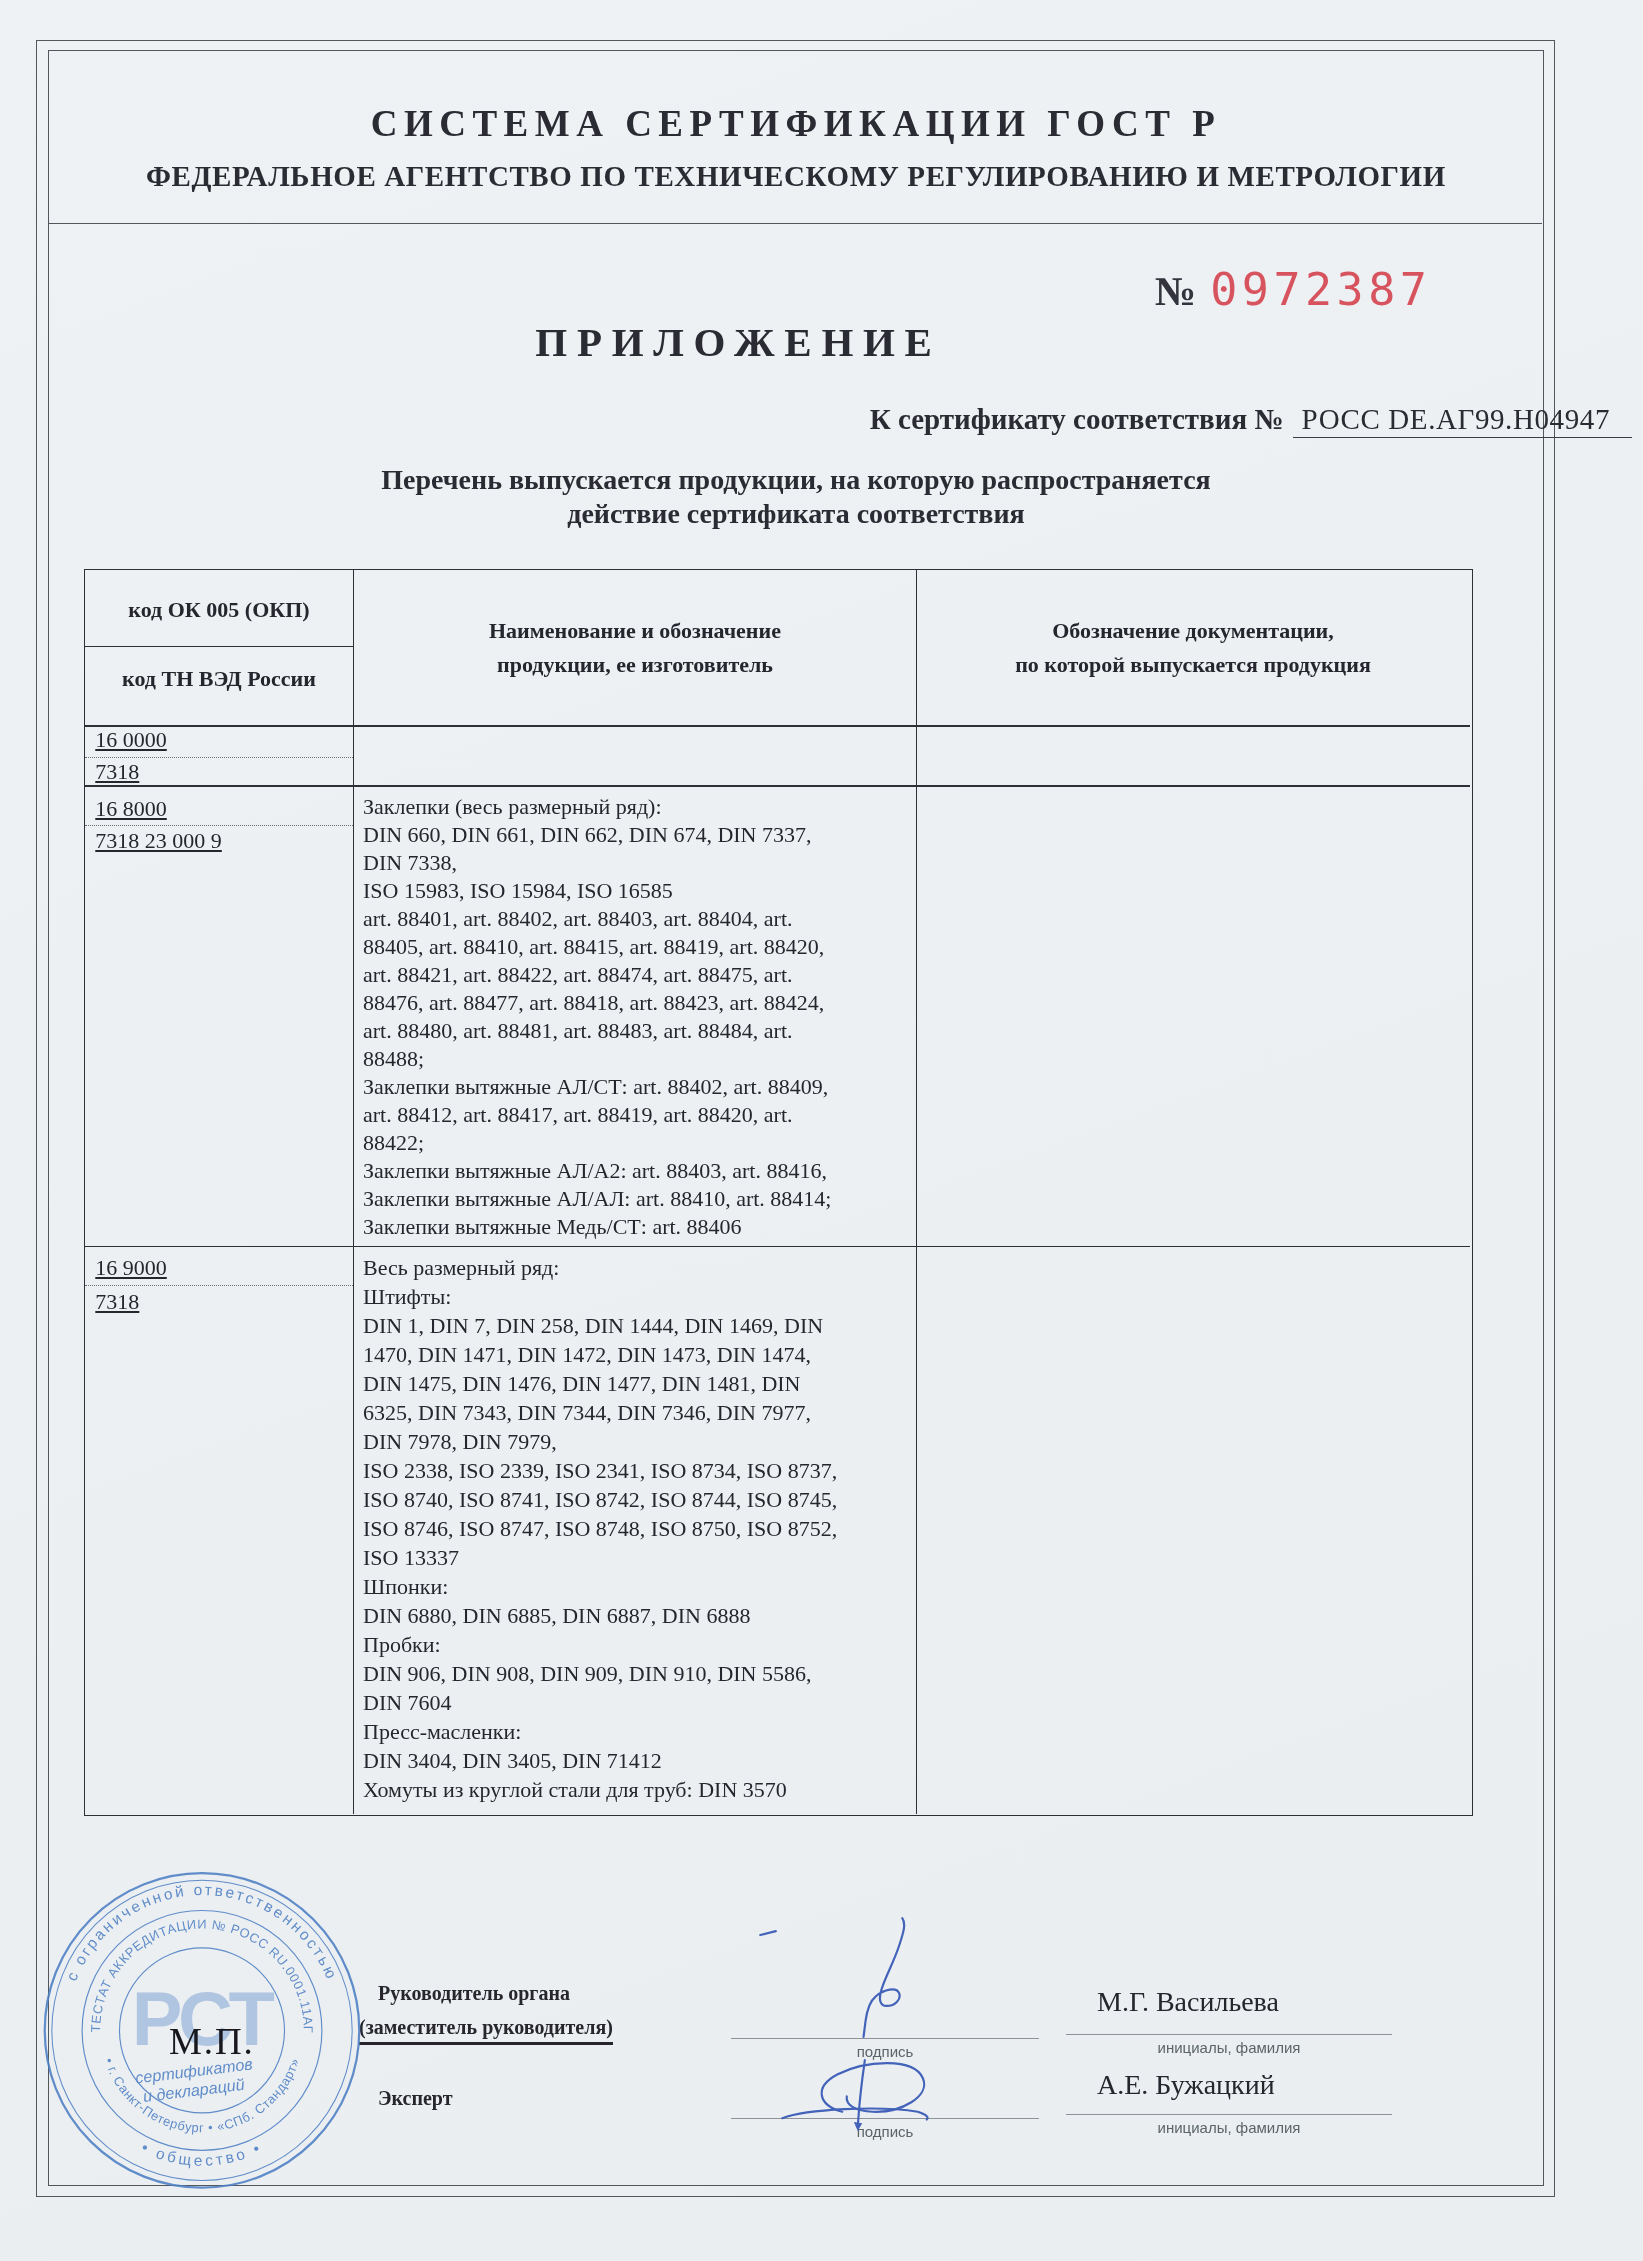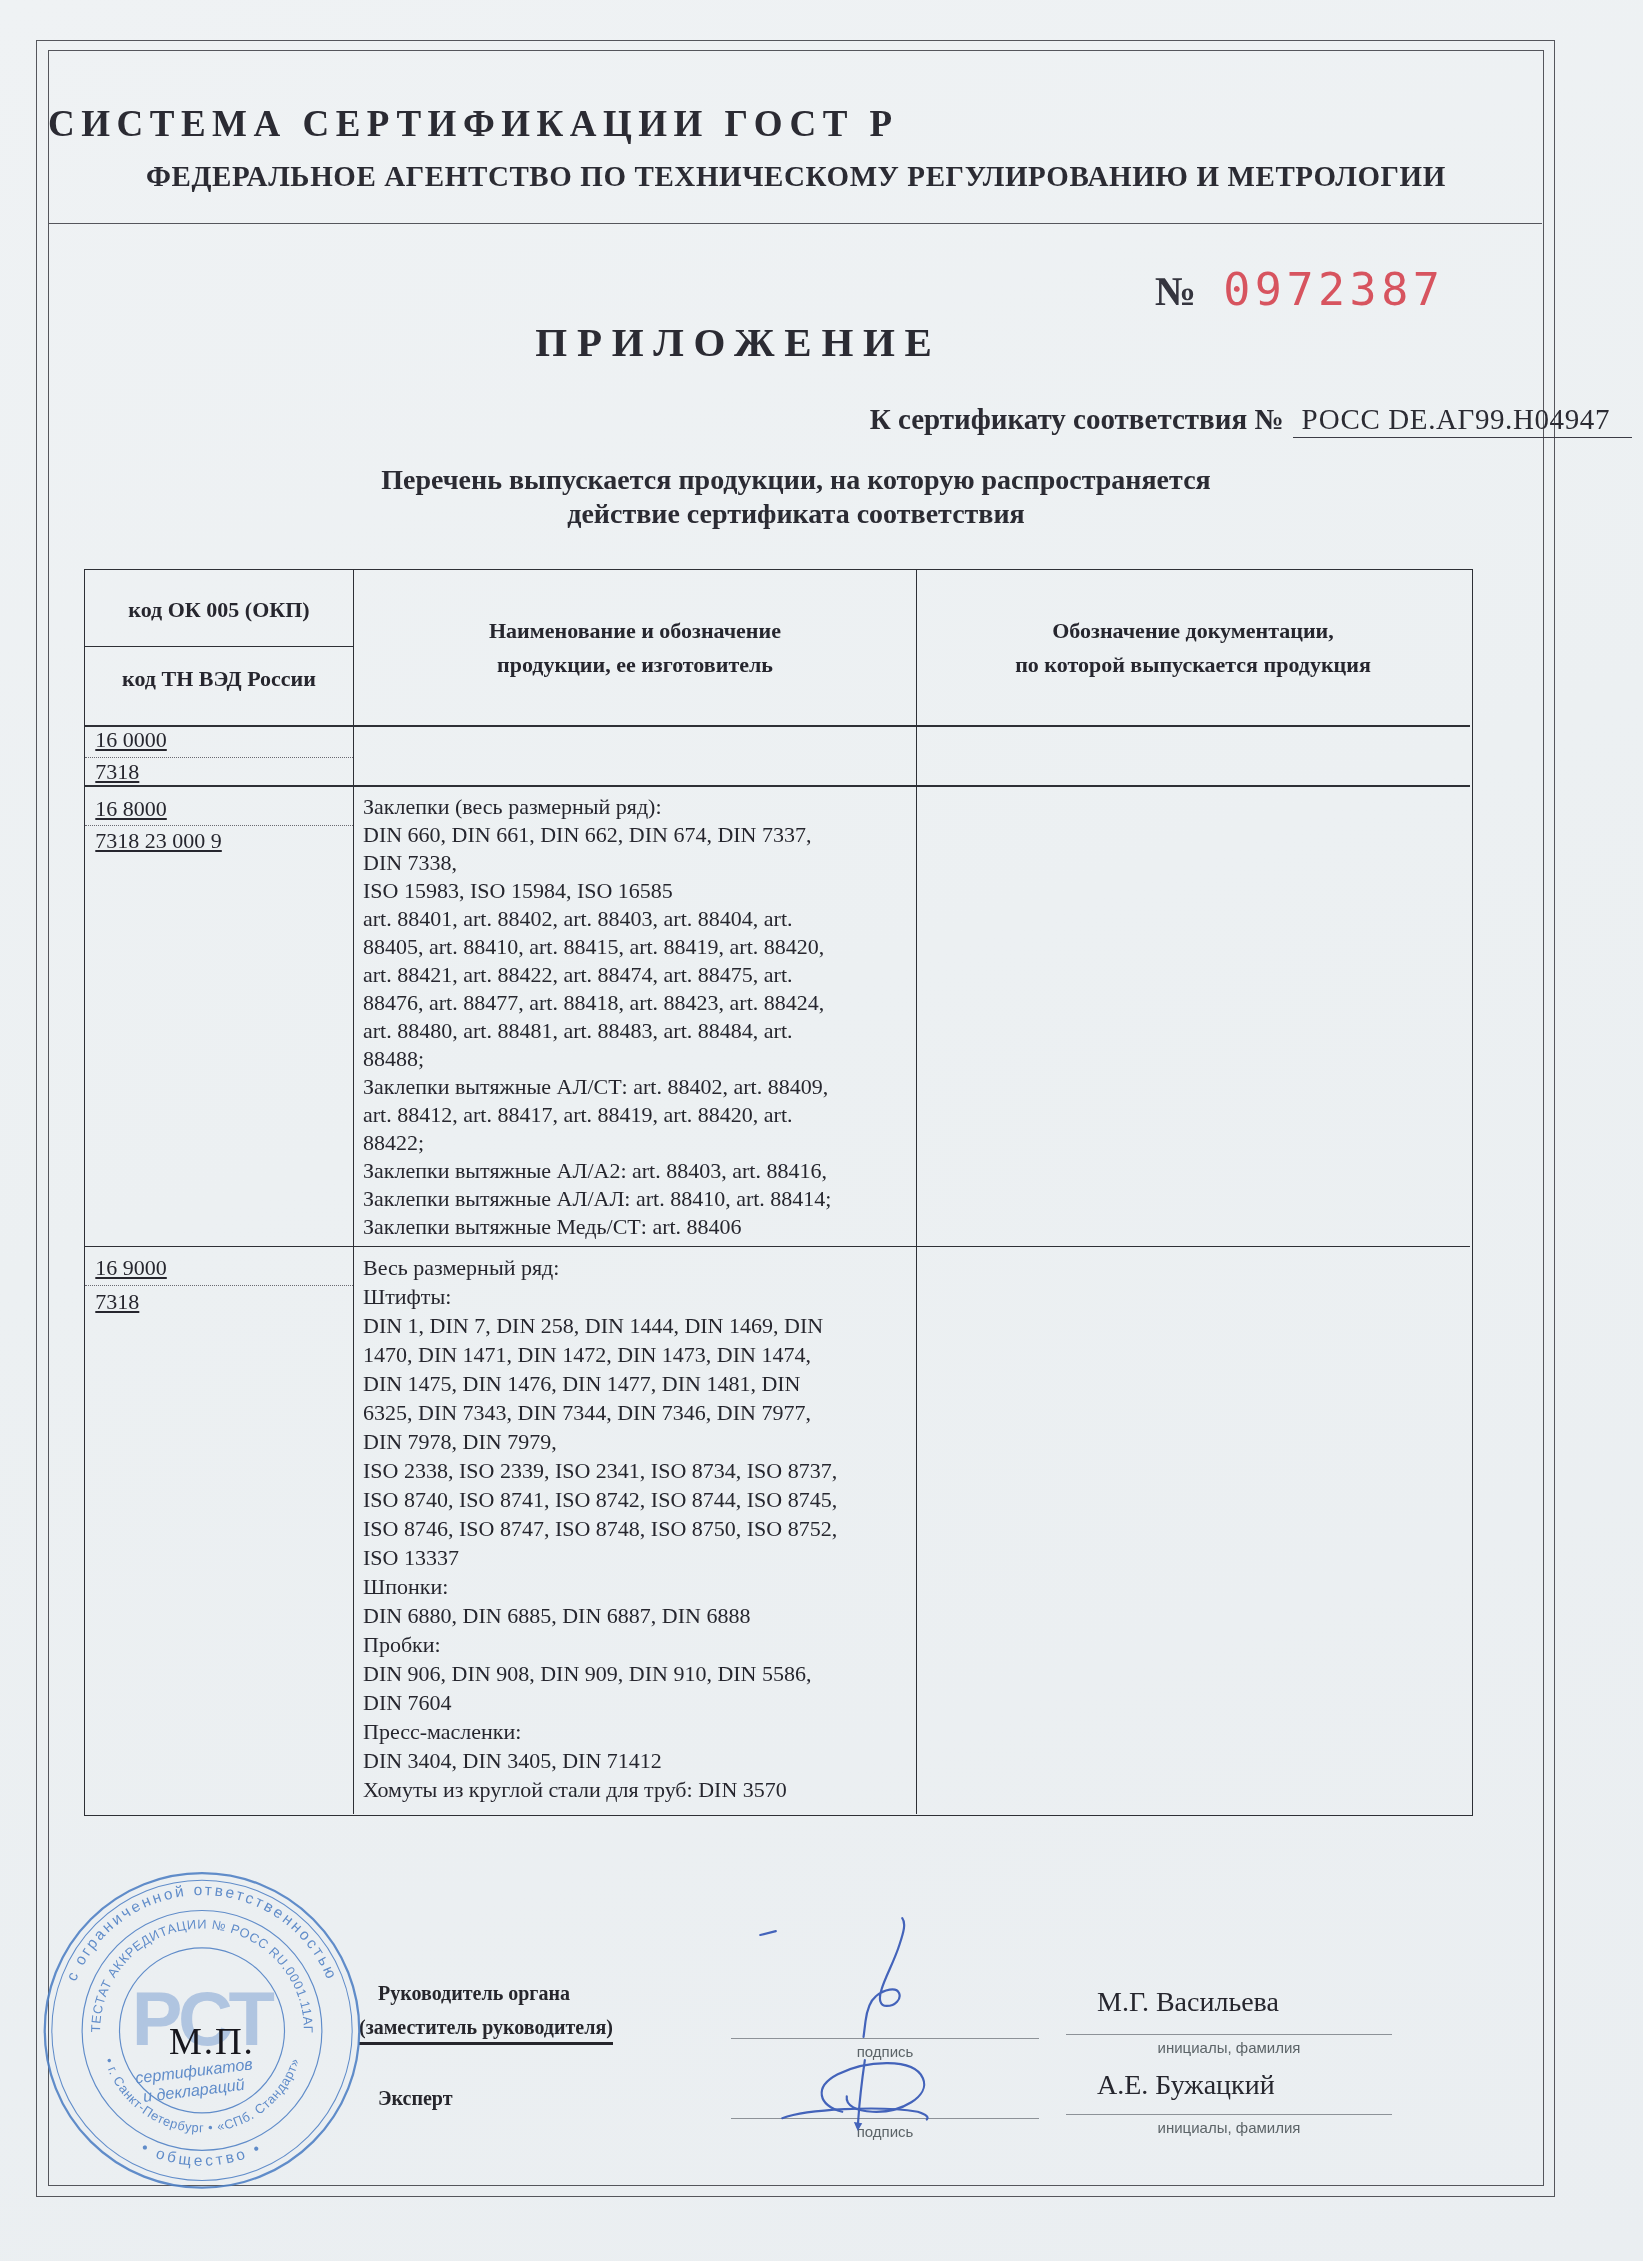--- a/index.html
+++ b/index.html
@@ -5,28 +5,28 @@
   html,body{margin:0;padding:0;background:#e7ebee;}
   .page{
     position:relative;width:1643px;height:2261px;
     background:linear-gradient(160deg,#eff2f4 0%,#ecf0f2 45%,#eaeef1 100%);
     font-family:"Liberation Serif", serif;color:#26262e;overflow:hidden;
   }
   .frame{position:absolute;box-sizing:border-box;}
   .frame.outer{left:36px;top:40px;width:1519px;height:2157px;border:1.9px solid #55565c;}
   .frame.inner{left:48px;top:50px;width:1496px;height:2136px;border:1.3px solid #55565c;}
   .hline{position:absolute;background:#55565c;}
-  .hdr1{position:absolute;left:48px;top:102px;width:1496px;text-align:left;
+  .hdr1{position:absolute;left:48px;top:102px;width:1496px;text-align:center;
         font-size:37px;font-weight:700;letter-spacing:6.5px;color:#2b2b33;}
   .hdr2{position:absolute;left:48px;top:160px;width:1496px;text-align:center;
         font-size:29px;font-weight:700;letter-spacing:0.6px;color:#2b2b33;}
   .serial{position:absolute;left:1155px;top:263px;white-space:nowrap;}
   .serial-prefix{font-size:41px;font-weight:700;color:#34343e;vertical-align:baseline;}
   .serial-digits{font-family:"DejaVu Sans Mono", monospace;font-size:45px;color:#d7545f;
-                 letter-spacing:4.5px;margin-left:27px;vertical-align:baseline;}
+                 letter-spacing:4.5px;margin-left:14px;vertical-align:baseline;}
   .title{position:absolute;left:48px;top:318px;width:1381px;text-align:center;
          font-size:41px;font-weight:700;letter-spacing:9.7px;color:#2b2b33;}
   .certline{position:absolute;left:32px;top:403px;width:1600px;text-align:right;
             font-size:29px;font-weight:700;color:#2b2b33;}
   .certvalue{font-weight:400;letter-spacing:0.6px;border-bottom:1.9px solid #3c3c46;
              padding:0 22px 1.9px 9px;margin-left:9px;}
   .subtitle{position:absolute;left:48px;top:463px;width:1496px;text-align:center;
             font-size:28px;font-weight:700;line-height:34px;color:#2b2b33;white-space:pre-line;}
   
   .tbl{position:absolute;left:84px;top:569px;width:1389px;height:1247px;

